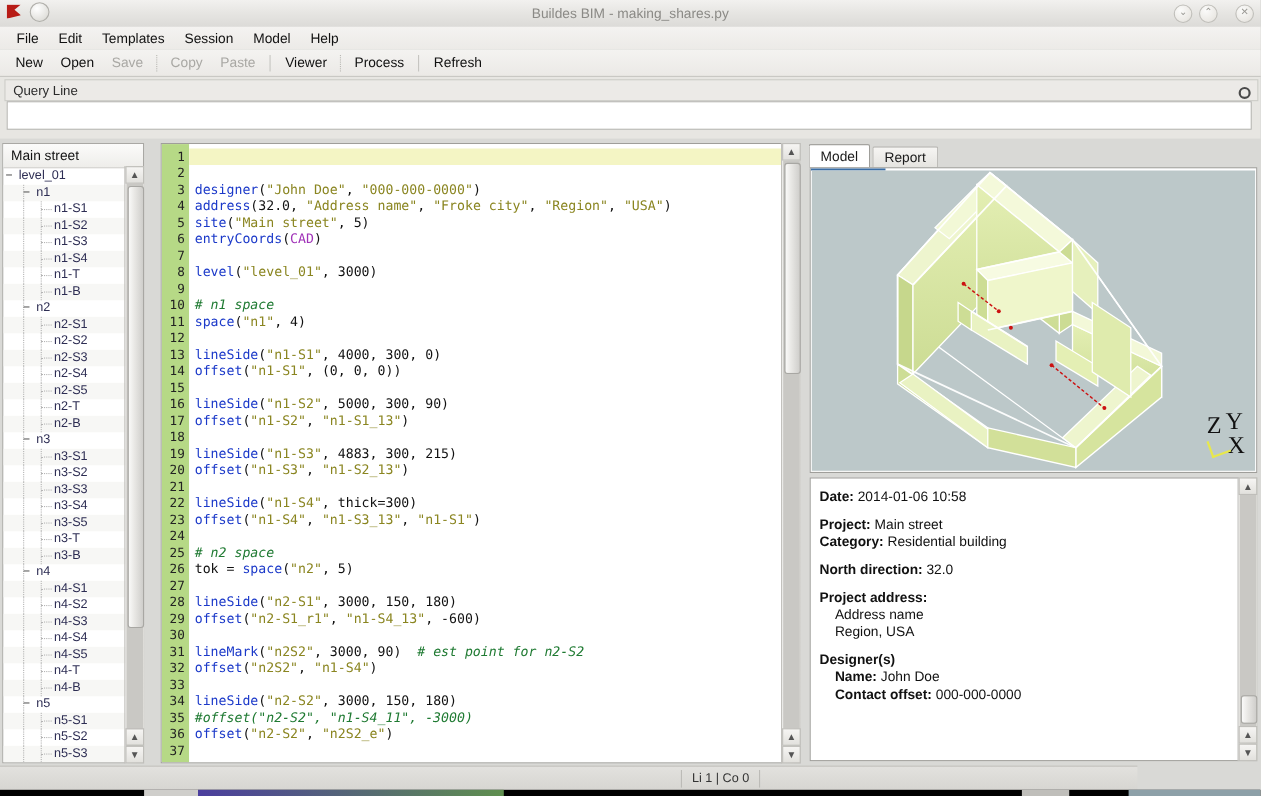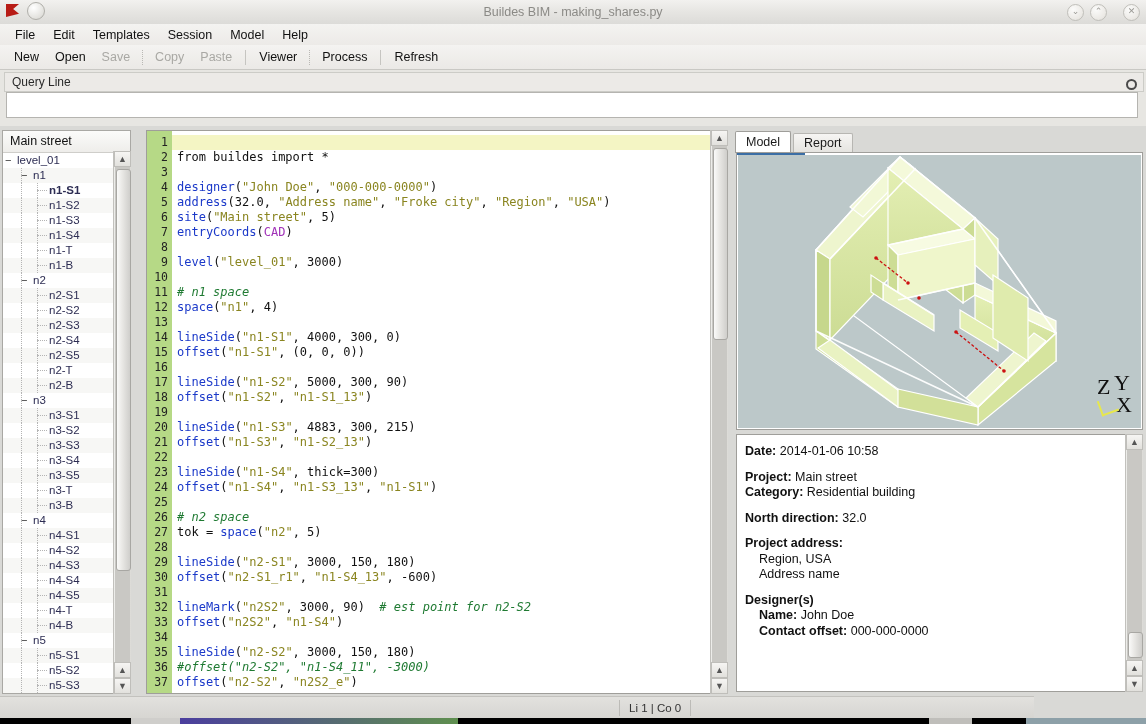--- a/index.html
+++ b/index.html
@@ -301,21 +301,21 @@
           </div>
           <div class="trow">
             <span class="gl" style="left: 18px;"></span>
             <span class="exp" style="left: 18px;">−</span>
             <span class="lbl" style="left: 30px;">n1</span>
           </div>
           <div class="trow">
             <span class="gl" style="left: 18px;"></span>
             <span class="gl" style="left: 34px;"></span>
             <span class="hl" style="left: 34px; top: 7px; width: 10px;"></span>
-            <span class="lbl" style="left: 46px; font-weight: bold;">n1-S1</span>
+            <span class="lbl" style="left: 46px;">n1-S1</span>
           </div>
           <div class="trow">
             <span class="gl" style="left: 18px;"></span>
             <span class="gl" style="left: 34px;"></span>
             <span class="hl" style="left: 34px; top: 7px; width: 10px;"></span>
             <span class="lbl" style="left: 46px;">n1-S2</span>
           </div>
           <div class="trow">
             <span class="gl" style="left: 18px;"></span>
             <span class="gl" style="left: 34px;"></span>
@@ -550,21 +550,20 @@
             <div>31</div>
             <div>32</div>
             <div>33</div>
             <div>34</div>
             <div>35</div>
             <div>36</div>
             <div>37</div>
           </div>
         <div class="codearea" id="codearea">
             <div class="cline cur">&nbsp;</div>
-            <div class="cline"><span class="k-pln">from buildes import *</span></div>
             <div class="cline">&nbsp;</div>
             <div class="cline"><span class="k-fn">designer</span><span class="k-pln">(</span><span class="k-str">"John Doe"</span><span class="k-pln">, </span><span class="k-str">"000-000-0000"</span><span class="k-pln">)</span></div>
             <div class="cline"><span class="k-fn">address</span><span class="k-pln">(32.0, </span><span class="k-str">"Address name"</span><span class="k-pln">, </span><span class="k-str">"Froke city"</span><span class="k-pln">, </span><span class="k-str">"Region"</span><span class="k-pln">, </span><span class="k-str">"USA"</span><span class="k-pln">)</span></div>
             <div class="cline"><span class="k-fn">site</span><span class="k-pln">(</span><span class="k-str">"Main street"</span><span class="k-pln">, 5)</span></div>
             <div class="cline"><span class="k-fn">entryCoords</span><span class="k-pln">(</span><span class="k-cls">CAD</span><span class="k-pln">)</span></div>
             <div class="cline">&nbsp;</div>
             <div class="cline"><span class="k-fn">level</span><span class="k-pln">(</span><span class="k-str">"level_01"</span><span class="k-pln">, 3000)</span></div>
             <div class="cline">&nbsp;</div>
             <div class="cline"><span class="k-cmt"># n1 space</span></div>
             <div class="cline"><span class="k-fn">space</span><span class="k-pln">(</span><span class="k-str">"n1"</span><span class="k-pln">, 4)</span></div>
@@ -702,22 +701,22 @@
           </div>
           <div class="rgap"></div>
           <div>
             <b>North direction:</b>
             <span>32.0</span>
           </div>
           <div class="rgap"></div>
           <div>
             <b>Project address:</b>
           </div>
+          <div class="rind">Address name</div>
           <div class="rind">Region, USA</div>
-          <div class="rind">Address name</div>
           <div class="rgap"></div>
           <div>
             <b>Designer(s)</b>
           </div>
           <div class="rind">
             <b>Name:</b>
             <span>John Doe</span>
           </div>
           <div class="rind">
             <b>Contact offset:</b>

